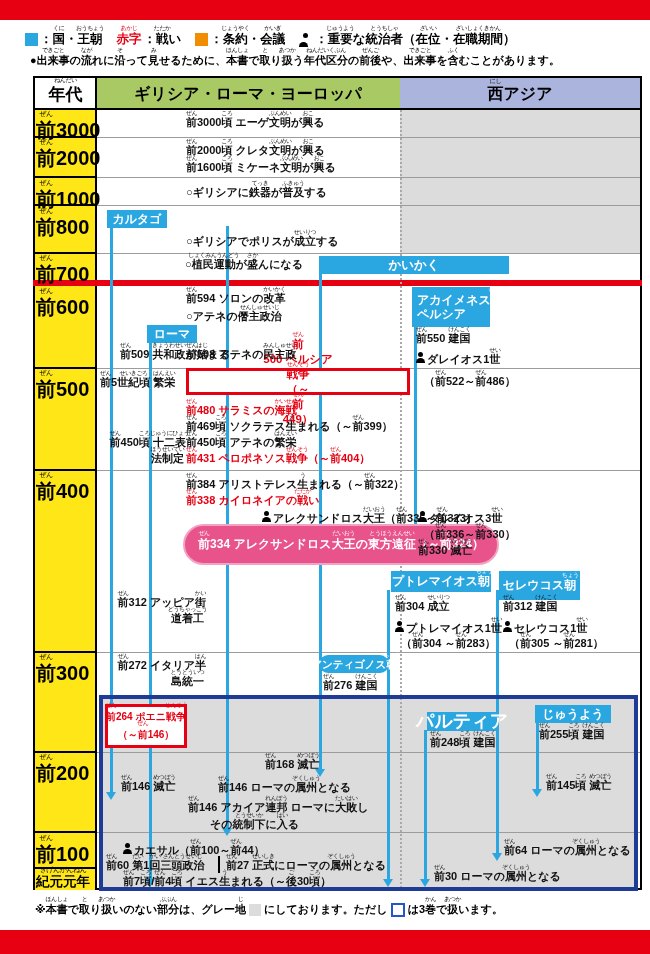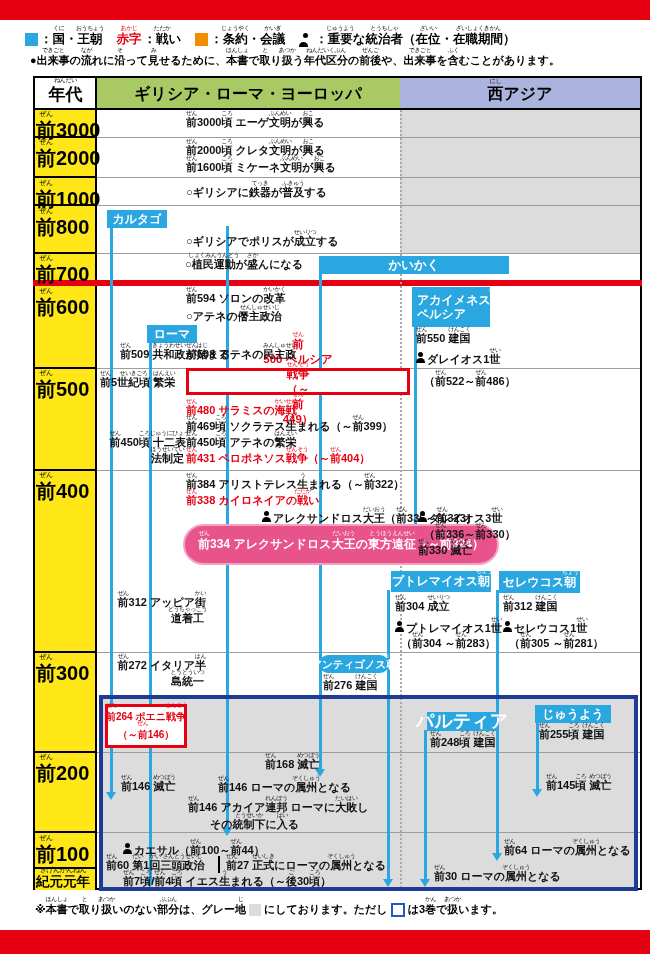--- a/index.html
+++ b/index.html
@@ -138,21 +138,21 @@
   <div class="ar" style="left:532px;top:789px;"></div>
 
   <div class="dyn" style="left:107px;top:210px;width:60px;height:18px;font-size:12px;">カルタゴ</div>
   <div class="dyn" style="left:319px;top:256px;width:190px;height:18px;font-size:12.5px;">かいかく</div>
   <div class="dyn" style="left:147px;top:325px;width:50px;height:18px;font-size:12px;">ローマ</div>
   <div class="dyn" style="left:412px;top:287px;width:78px;height:40px;font-size:12px;flex-direction:column;align-items:flex-start;justify-content:center;padding-left:5px;box-sizing:border-box;">
     <span>アカイメネス<span class="rb"><span class="rt">ちょう</span>朝</span></span>
     <span>ペルシア</span>
   </div>
   <div class="dyn" style="left:391px;top:571px;width:100px;height:21px;font-size:12px;">プトレマイオス<span class="rb"><span class="rt">ちょう</span>朝</span></div>
-  <div class="dyn" style="left:499px;top:571px;width:81px;height:22px;font-size:12px;">セレウコス<span class="rb"><span class="rt">ちょう</span>朝</span></div>
+  <div class="dyn" style="left:499px;top:571px;width:81px;height:29px;font-size:12px;">セレウコス<span class="rb"><span class="rt">ちょう</span>朝</span></div>
   <div class="dyn" style="left:319px;top:655px;width:70px;height:18px;font-size:10.5px;border-radius:9px;">アンティゴノス<span class="rb"><span class="rt">ちょう</span>朝</span></div>
   <div class="dyn" style="left:427px;top:712px;width:70px;height:19px;font-size:18px;">パルティア</div>
   <div class="dyn" style="left:535px;top:705px;width:76px;height:18px;font-size:12px;">じゅうよう</div>
 
   <div class="war" style="left:186px;top:368px;width:224px;height:27px;font-size:11.5px;"><span class="rb"><span class="rt">ぜん</span>前</span>500 ペルシア<span class="rb"><span class="rt">せんそう</span>戦争</span>（～<span class="rb"><span class="rt">ぜん</span>前</span>449）</div>
   <div class="war" style="left:105px;top:704px;width:82px;height:44px;font-size:10px;line-height:18px;">
     <span><span class="rb"><span class="rt">ぜん</span>前</span>264 ポエニ<span class="rb"><span class="rt">せんそう</span>戦争</span></span>
     <span>（～<span class="rb"><span class="rt">ぜん</span>前</span>146）</span>
   </div>
 

